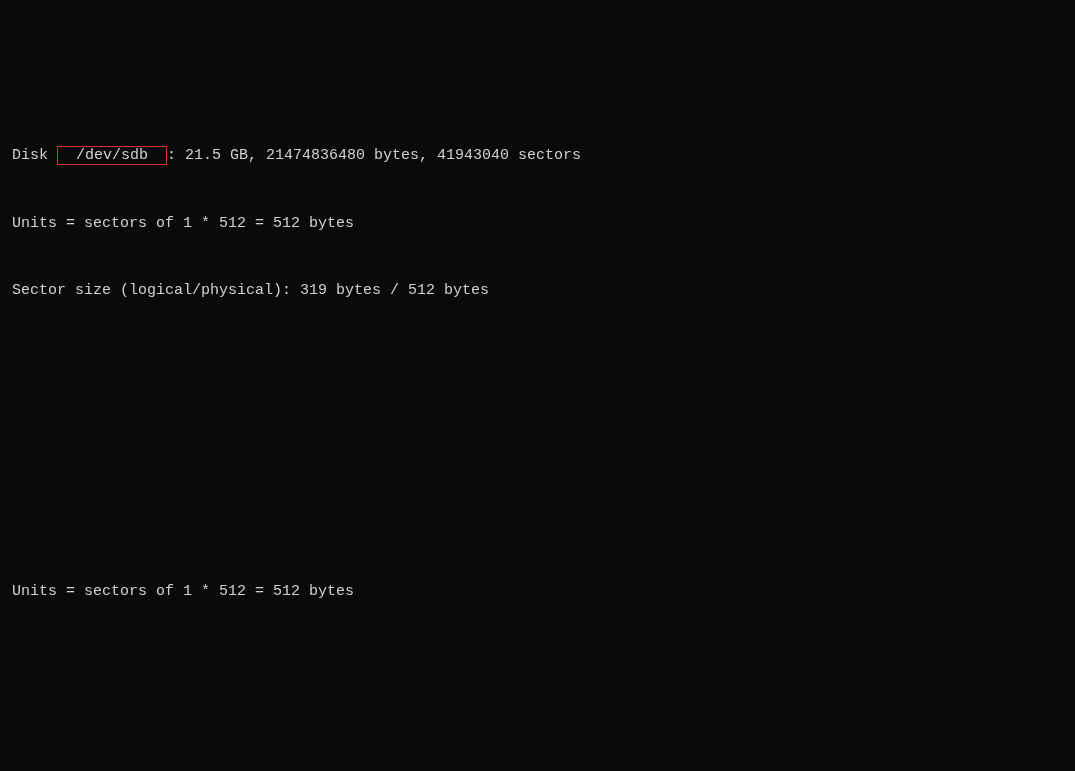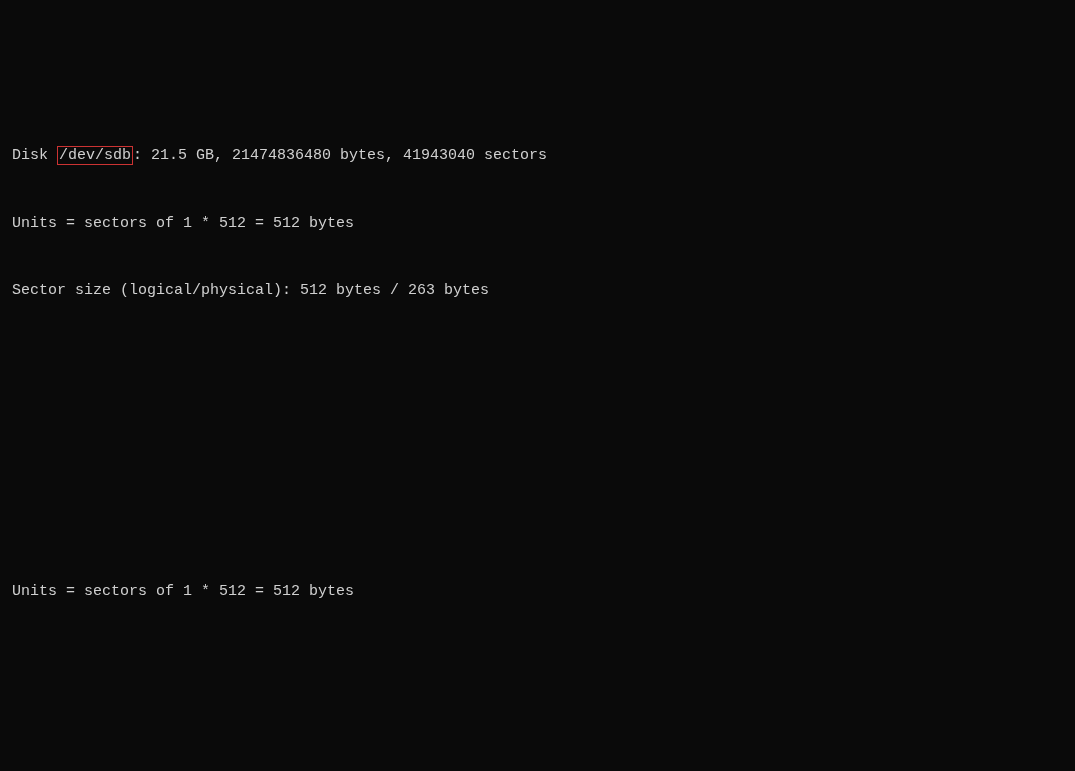--- a/index.html
+++ b/index.html
@@ -24,21 +24,21 @@
       white-space: pre-wrap;
     }
 
     .section {
       margin-bottom: 8px;
     }
 
     .highlighted-device {
       border: 1px solid #cc3333;
       display: inline;
-      padding: 0 1px;
+      padding: 0 18px;
     }
 
     .line {
       display: block;
       min-height: 1.5em;
     }
 
     .empty-line {
       display: block;
       height: 1.5em;
@@ -46,21 +46,21 @@
   </style>
 </head>
 <body>
 
 <div class="terminal-content">
 
   
   <div class="section">
     <span class="line">Disk <span class="highlighted-device">/dev/sdb</span>: 21.5 GB, 21474836480 bytes, 41943040 sectors</span>
     <span class="line">Units = sectors of 1 * 512 = 512 bytes</span>
-    <span class="line">Sector size (logical/physical): 512 bytes / 263 bytes</span>
+    <span class="line">Sector size (logical/physical): 319 bytes / 512 bytes</span>
   </div>
 
   <span class="empty-line"></span>
 
   
   <div class="section">
     <span class="line">Units = sectors of 1 * 512 = 512 bytes</span>
     
     
     

